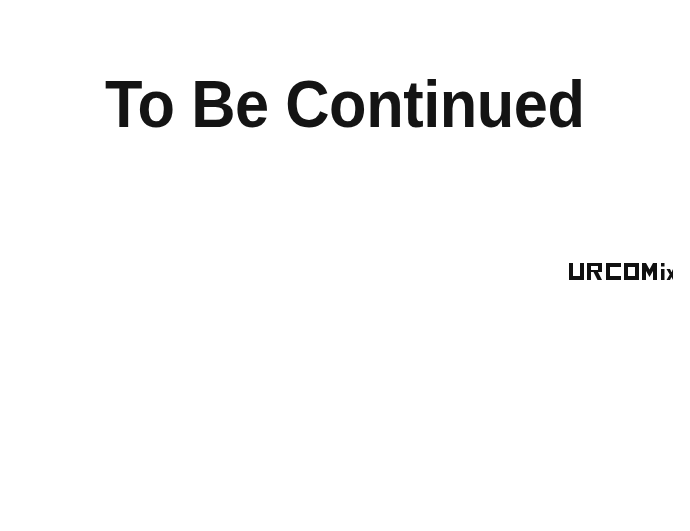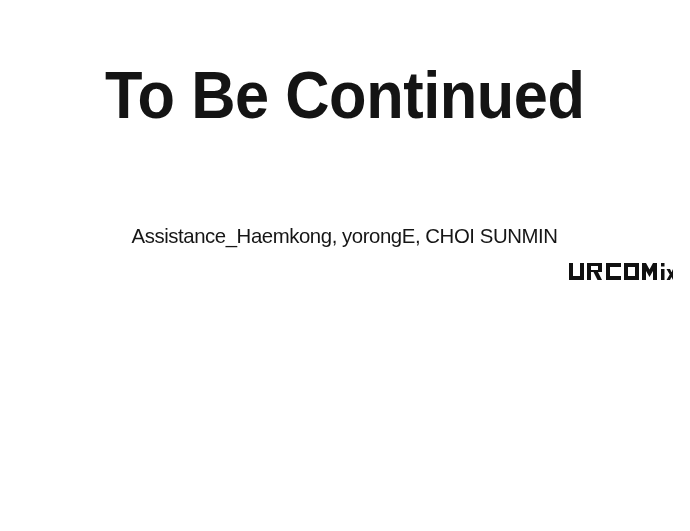--- a/index.html
+++ b/index.html
@@ -20,21 +20,21 @@
     position: relative;
     width: 690px;
     height: 531px;
     background: #ffffff;
   }
 
   
   .title-block {
     position: absolute;
     left: 0;
-    top: 62px;
+    top: 71px;
     width: 690px;
     text-align: center;
   }
   .title-text {
     display: inline-block;
     font-family: "Liberation Sans", sans-serif;
     font-size: 66px;
     font-weight: 700;
     line-height: 1.0;
     color: #141414;
@@ -81,23 +81,20 @@
 </style>
 </head>
 <body>
 
 <div class="page">
 
   <div class="title-block">
     <div class="title-text">To Be Continued</div>
   </div>
 
-  <div class="credits-block">
-    <div class="credits-text">Assistance_Haemkong, yorongE, CHOI SUNMIN</div>
-  </div>
 
   <div class="logo-block">
     <svg class="logo-mark" width="104" height="20" viewBox="0 0 208 40" aria-label="JRCOMIX">
       <g fill="#111111">
 
         <path d="M0 0 h8 v26 h14 V0 h8 v34 H0 Z"></path>
 
         <path d="M36 0 h30 v18 h-8 l8 16 h-9 l-8 -16 h-5 v16 h-8 Z M44 6 v8 h14 V6 Z"></path>
 
         <path d="M74 0 h30 v8 h-22 v18 h22 v8 h-30 Z"></path>

